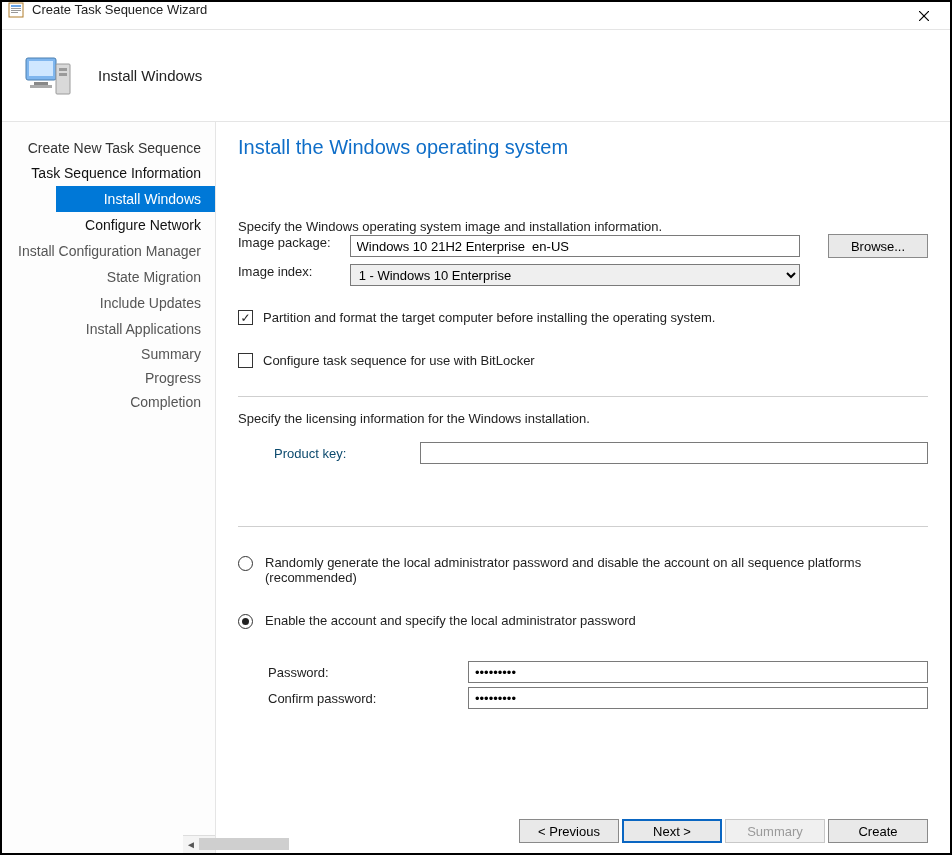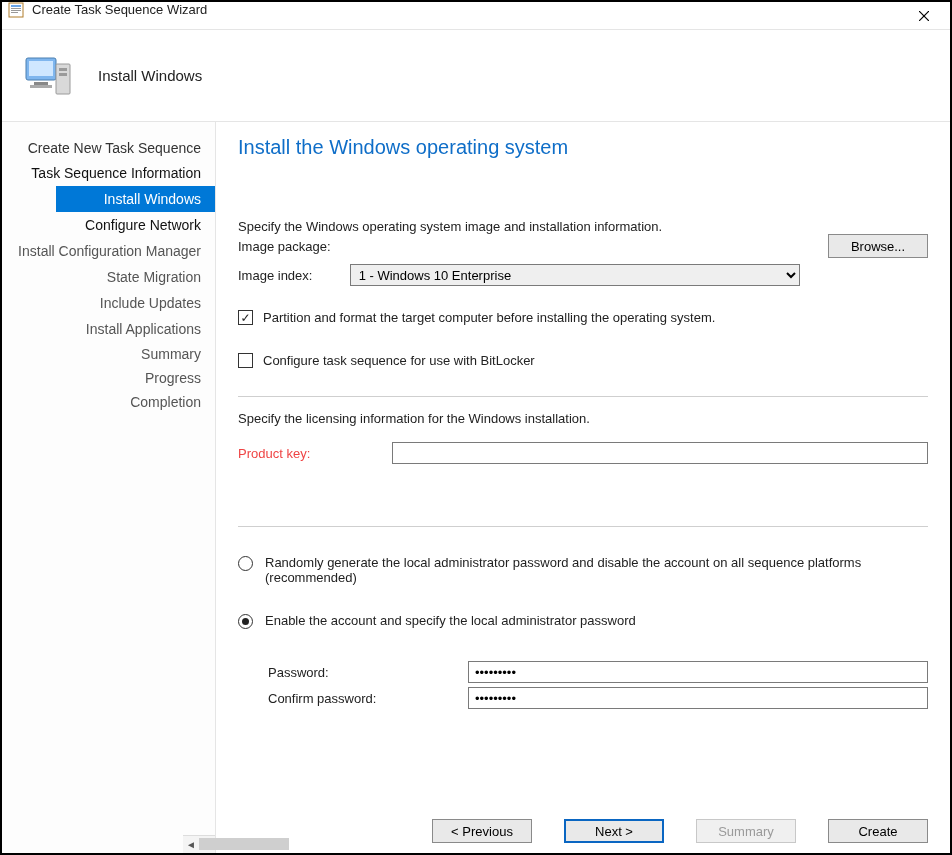--- a/index.html
+++ b/index.html
@@ -119,21 +119,21 @@
     overflow:hidden;
   }
   .page-title {
     color:#0f6ec8;
     font-size:20px;
     font-weight:400;
     margin-bottom: 60px;
   }
   .section-text { color:#222; }
   .row { display:flex; align-items:center; margin-bottom:8px; }
-  .row .lbl { width: 140px; color:#ef4444; }
+  .row .lbl { width: 140px; color:#0c4a6e;margin-left:36px; }
 
   input[type=text], input[type=password] {
     width:100%;
     height:22px;
     border:1px solid #7a7a7a;
     padding: 1px 6px;
     font: inherit;
     background:#fff;
   }
   select.combo {
@@ -185,24 +185,24 @@
   .indented { margin-left: 30px; }
   .pw-row { display:flex; align-items:center; margin:4px 0; }
   .pw-row .plbl { width: 200px; }
   .pw-row input { flex:1; }
 
   .footer-buttons {
     margin-top:auto;
     padding-top:34px;
     display:flex;
     justify-content:flex-end;
-    gap:32px;
+    gap:3px;
   }
   .image-row-wrap { display:flex; align-items:center; gap:28px; margin-bottom:6px;}
-  .image-row-inner { display:flex; align-items:center; flex:1; gap:0;}
+  .image-row-inner { display:flex; flex:1; gap:0;}
   .image-row-inner .lbl{ width:140px;}
 </style>
 </head>
 <body>
 
 <div class="window">
 
   <div class="titlebar">
     <span class="app-icon">
       <svg width="16" height="16" viewBox="0 0 16 16">
@@ -263,20 +263,21 @@
     </div>
 
     <div class="content">
       <div class="page-title">Install the Windows operating system</div>
 
       <div class="section-text">Specify the Windows operating system image and installation information.</div>
 
       <div class="image-row-wrap">
         <div class="image-row-inner">
           <div class="lbl">Image package:</div>
+          <input type="text" value="Windows 10 21H2 Enterprise  en-US" style="">
         </div>
         <button class="btn">Browse...</button>
       </div>
 
       <div class="image-row-wrap" style="margin-bottom:14px;">
         <div class="image-row-inner">
           <div class="lbl">Image index:</div>
           <select class="combo">
             <option>1 - Windows 10 Enterprise</option>
           </select>

